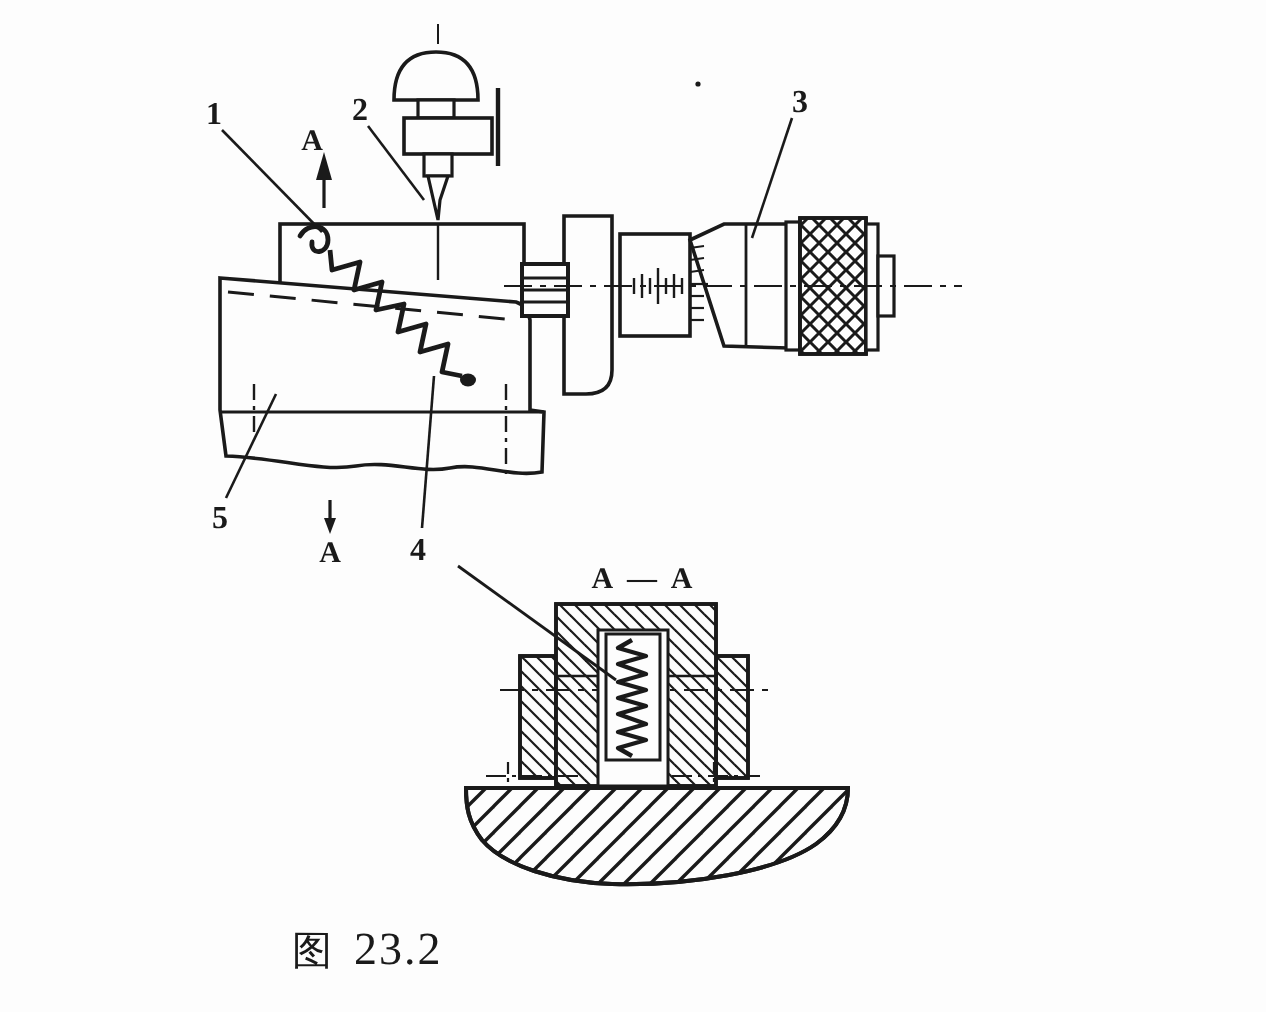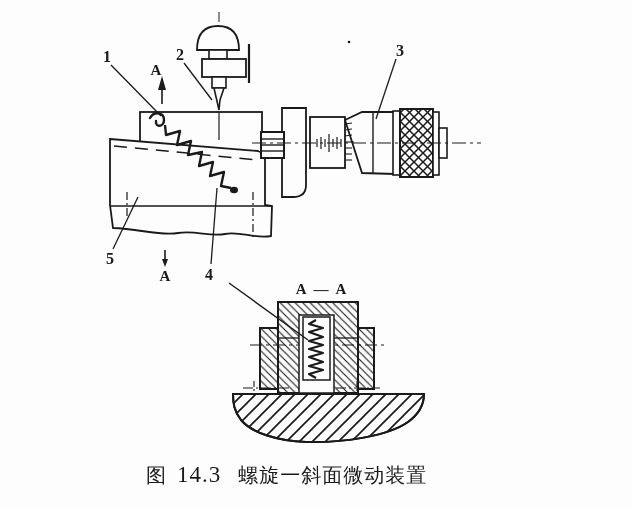--- a/index.html
+++ b/index.html
@@ -155,16 +155,15 @@
   <text class="lbl" x="209" y="280" text-anchor="middle">4</text>
   <text class="lbl" x="110" y="264" text-anchor="middle">5</text>
 
   <text class="marker" x="156" y="75" text-anchor="middle">A</text>
   <text class="marker" x="165" y="281" text-anchor="middle">A</text>
   <text class="sec-title" x="322" y="294" text-anchor="middle">A — A</text>
 </svg>
 
 <div class="caption">
   <span class="cap-prefix">图</span>
-  <span class="cap-number">14.3</span>
-  <span class="cap-title">螺旋一斜面微动装置</span>
+  <span class="cap-number">23.2</span>
 </div>
 </div>
 
 </body></html>

